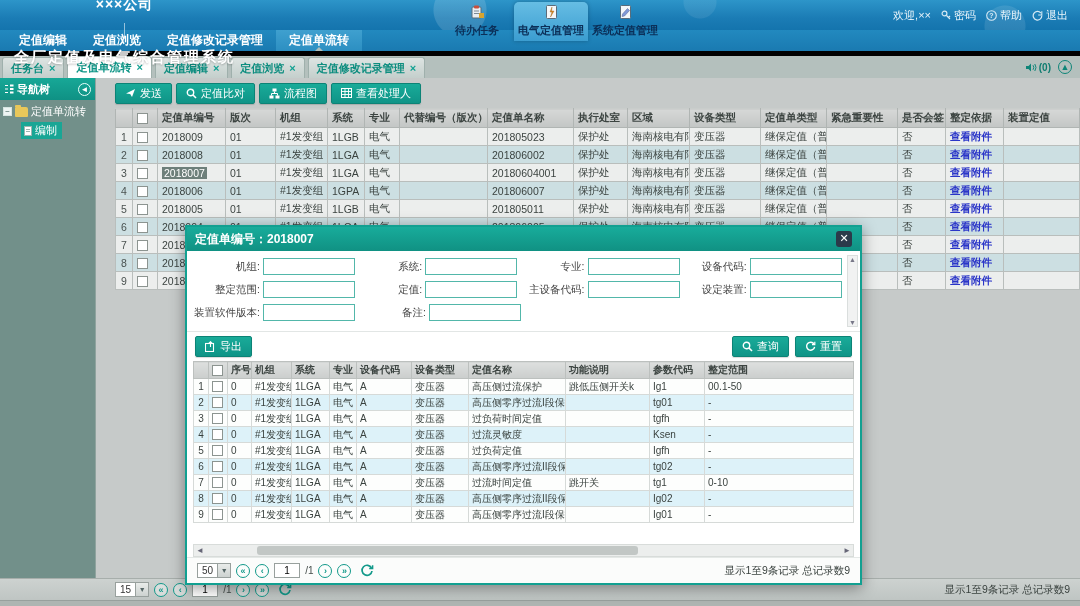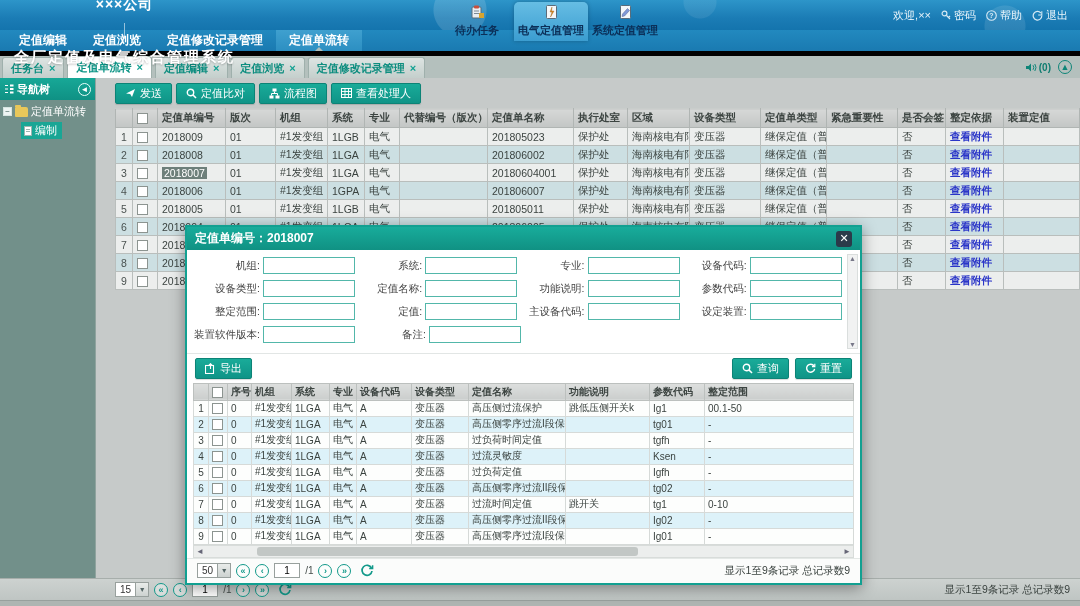--- a/index.html
+++ b/index.html
@@ -550,38 +550,20 @@
             <span class="f-label">专业:</span>
             <input class="f-input" style="">
           </div>
           <div class="f-group">
             <span class="f-label">设备代码:</span>
             <input class="f-input" style="">
           </div>
         </div>
         <div class="f-row">
           <div class="f-group">
-            <span class="f-label">设备类型:</span>
-            <input class="f-input" style="">
-          </div>
-          <div class="f-group">
-            <span class="f-label">定值名称:</span>
-            <input class="f-input" style="">
-          </div>
-          <div class="f-group">
-            <span class="f-label">功能说明:</span>
-            <input class="f-input" style="">
-          </div>
-          <div class="f-group">
-            <span class="f-label">参数代码:</span>
-            <input class="f-input" style="">
-          </div>
-        </div>
-        <div class="f-row">
-          <div class="f-group">
             <span class="f-label">整定范围:</span>
             <input class="f-input" style="">
           </div>
           <div class="f-group">
             <span class="f-label">定值:</span>
             <input class="f-input" style="">
           </div>
           <div class="f-group">
             <span class="f-label">主设备代码:</span>
             <input class="f-input" style="">

